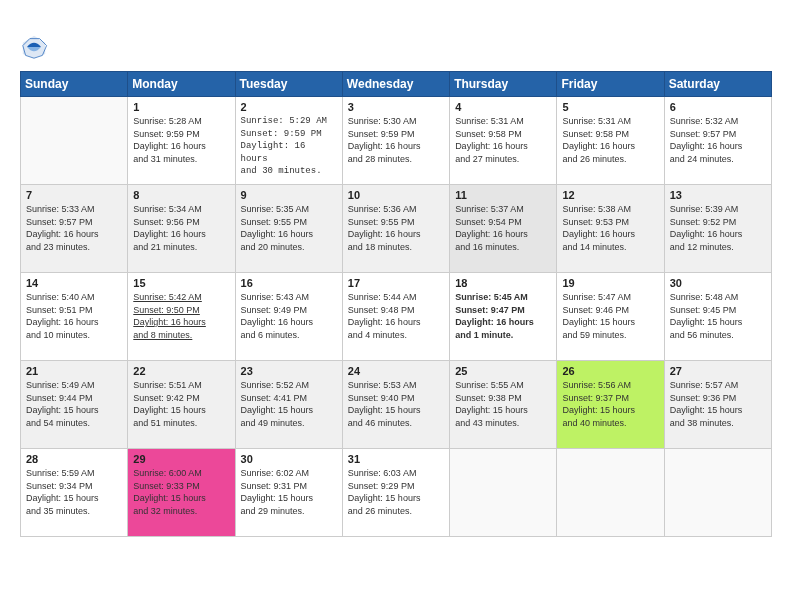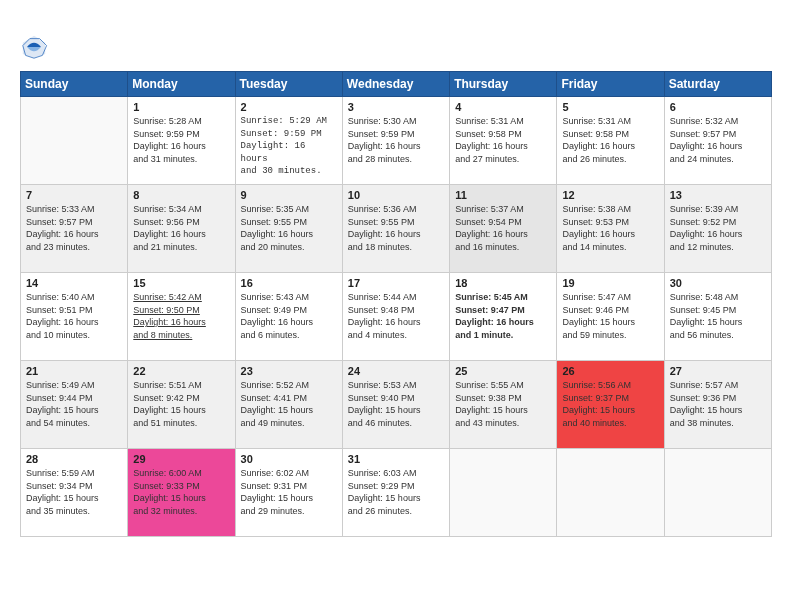--- a/index.html
+++ b/index.html
@@ -322,21 +322,21 @@
 Daylight: 15 hours
 and 46 minutes.</div>
           </td>
           <td style="background: rgb(240, 240, 240);">
             <span class="day-number">25</span>
             <div class="day-info" style="white-space: pre-line;">Sunrise: 5:55 AM
 Sunset: 9:38 PM
 Daylight: 15 hours
 and 43 minutes.</div>
           </td>
-          <td style="background: #ef4444;">
+          <td style="background: #bef264;">
             <span class="day-number">26</span>
             <div class="day-info" style="white-space: pre-line;">Sunrise: 5:56 AM
 Sunset: 9:37 PM
 Daylight: 15 hours
 and 40 minutes.</div>
           </td>
           <td style="background: rgb(240, 240, 240);">
             <span class="day-number">27</span>
             <div class="day-info" style="white-space: pre-line;">Sunrise: 5:57 AM
 Sunset: 9:36 PM

